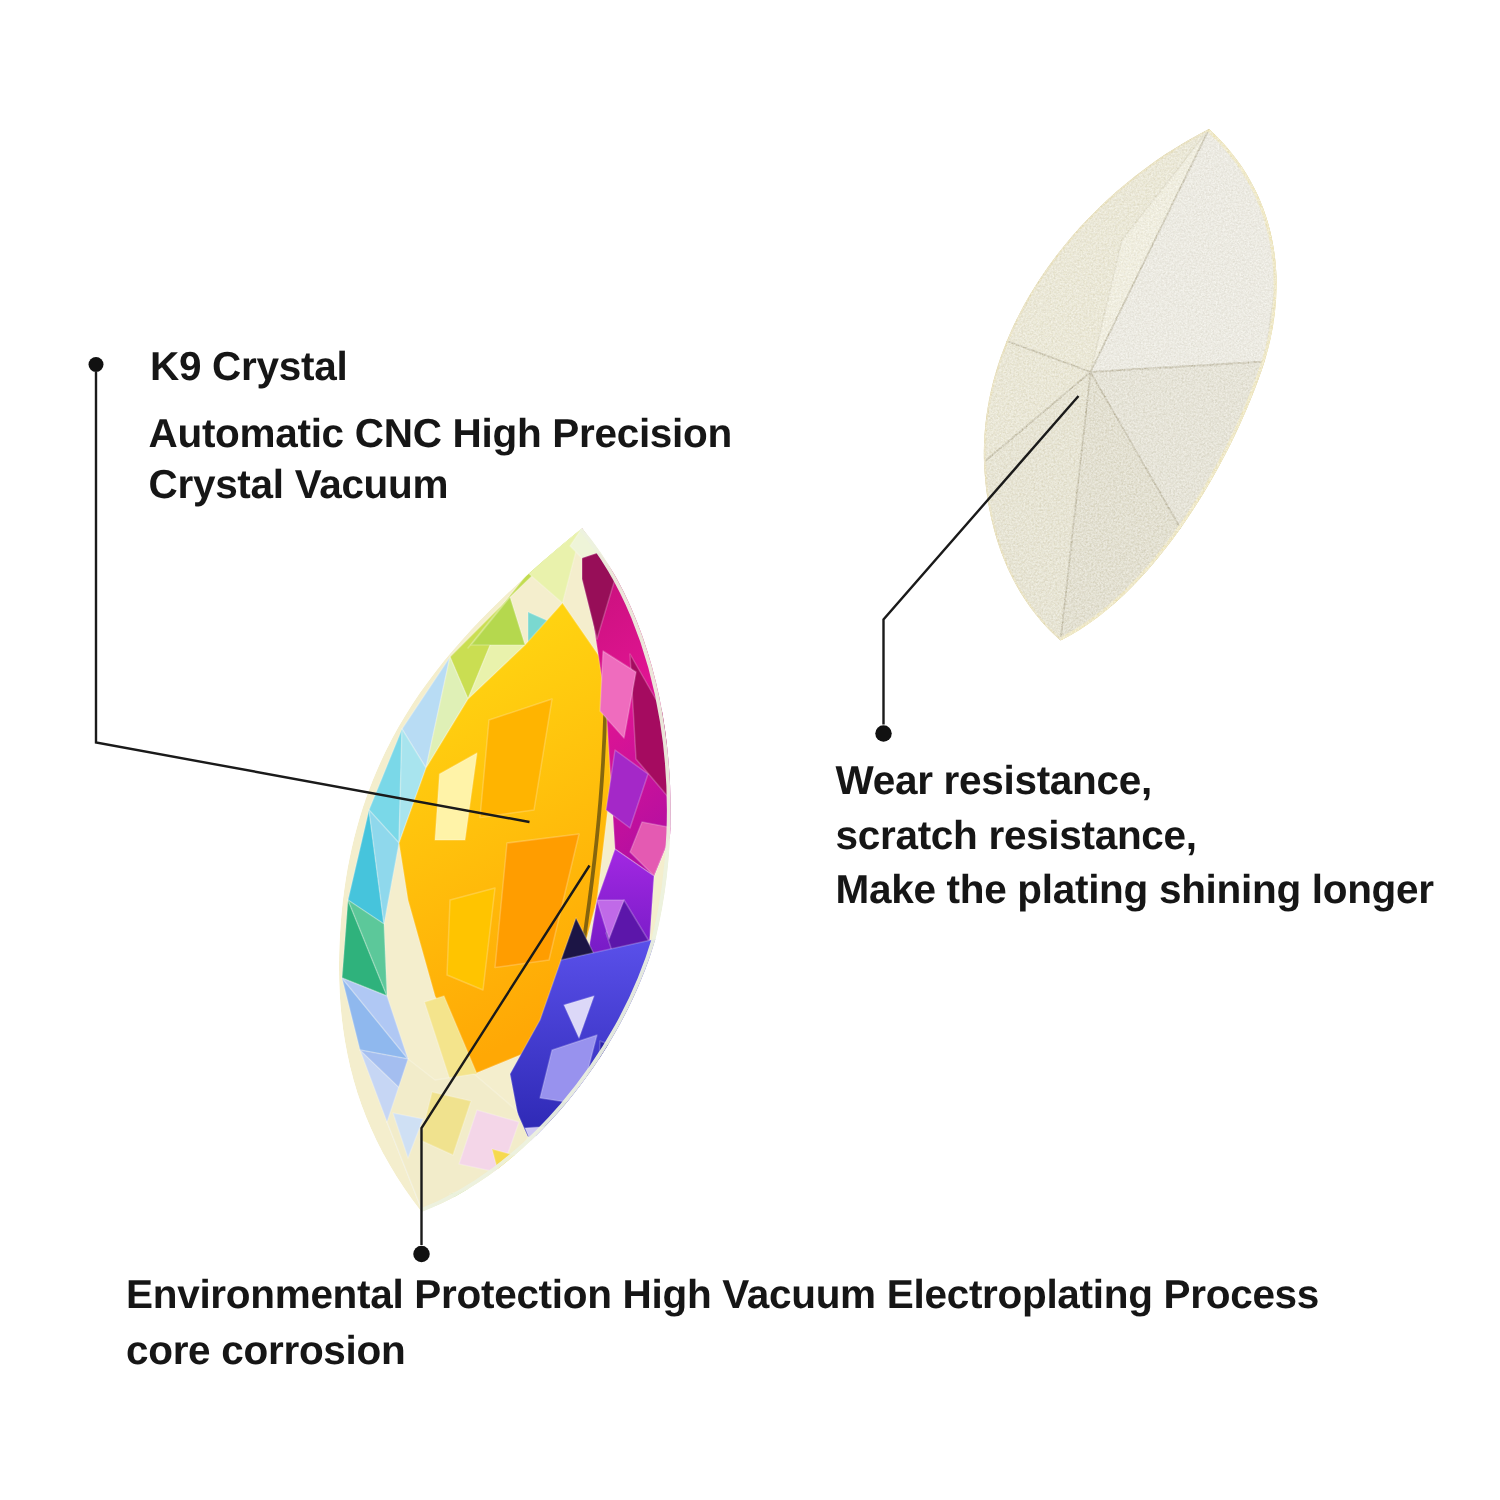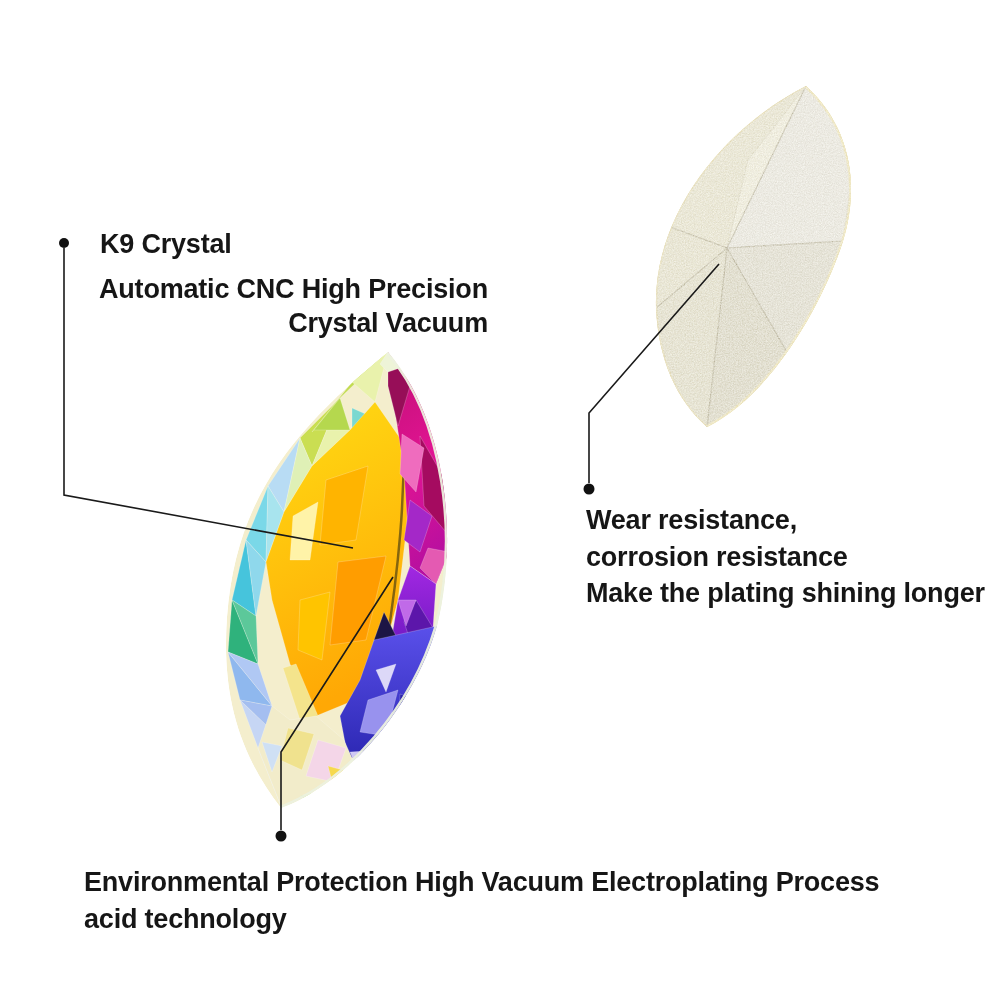--- a/index.html
+++ b/index.html
@@ -1,23 +1,23 @@
 <!DOCTYPE html>
 <html><head>
 <meta charset="utf-8">
 <style>
   html,body{margin:0;padding:0;background:#ffffff;}
   .canvas{position:relative;width:1000px;height:1000px;background:#ffffff;overflow:hidden;
           font-family:"Liberation Sans",sans-serif;color:#161616;}
   .fig{position:absolute;left:0;top:0;}
   .t{position:absolute;font-size:27px;line-height:36.5px;letter-spacing:-0.2px;white-space:nowrap;font-weight:bold;}
   #k9-title{left:100px;top:226px;}
-  #k9-sub{left:99px;top:272px;line-height:34px;text-align:right;}
-  #wear{left:557px;top:502px;margin-left:29px;}
-  #plating{left:84px;top:864px;}
+  #k9-sub{left:99px;top:272px;line-height:34px;}
+  #wear{left:557px;top:502px;}
+  #plating{left:84px;top:845px;}
   .fct{stroke:rgba(255,255,255,0.22);stroke-width:1;stroke-linejoin:round;}
   .chf{stroke:rgba(168,160,128,0.25);stroke-width:1;stroke-linejoin:round;}
   .ridge{stroke:rgba(150,142,112,0.45);stroke-width:1.2;fill:none;}
   .callout{stroke:#1a1a1a;stroke-width:1.6;fill:none;}
   .dot{fill:#111111;}
 </style>
 </head>
 <body>
 
 <div class="canvas">
@@ -154,21 +154,21 @@
 
   <div id="k9-title" class="t">K9 Crystal</div>
 
   <div id="k9-sub" class="t">
     <div>Automatic CNC High Precision</div>
     <div>Crystal Vacuum</div>
   </div>
 
   <div id="wear" class="t">
     <div>Wear resistance,</div>
-    <div>corrosion resistance</div>
+    <div>scratch resistance,</div>
     <div>Make the plating shining longer</div>
   </div>
 
   <div id="plating" class="t">
     <div>Environmental Protection High Vacuum Electroplating Process</div>
-    <div>acid technology</div>
+    <div>core corrosion</div>
   </div>
 </div>
 
 </body></html>

